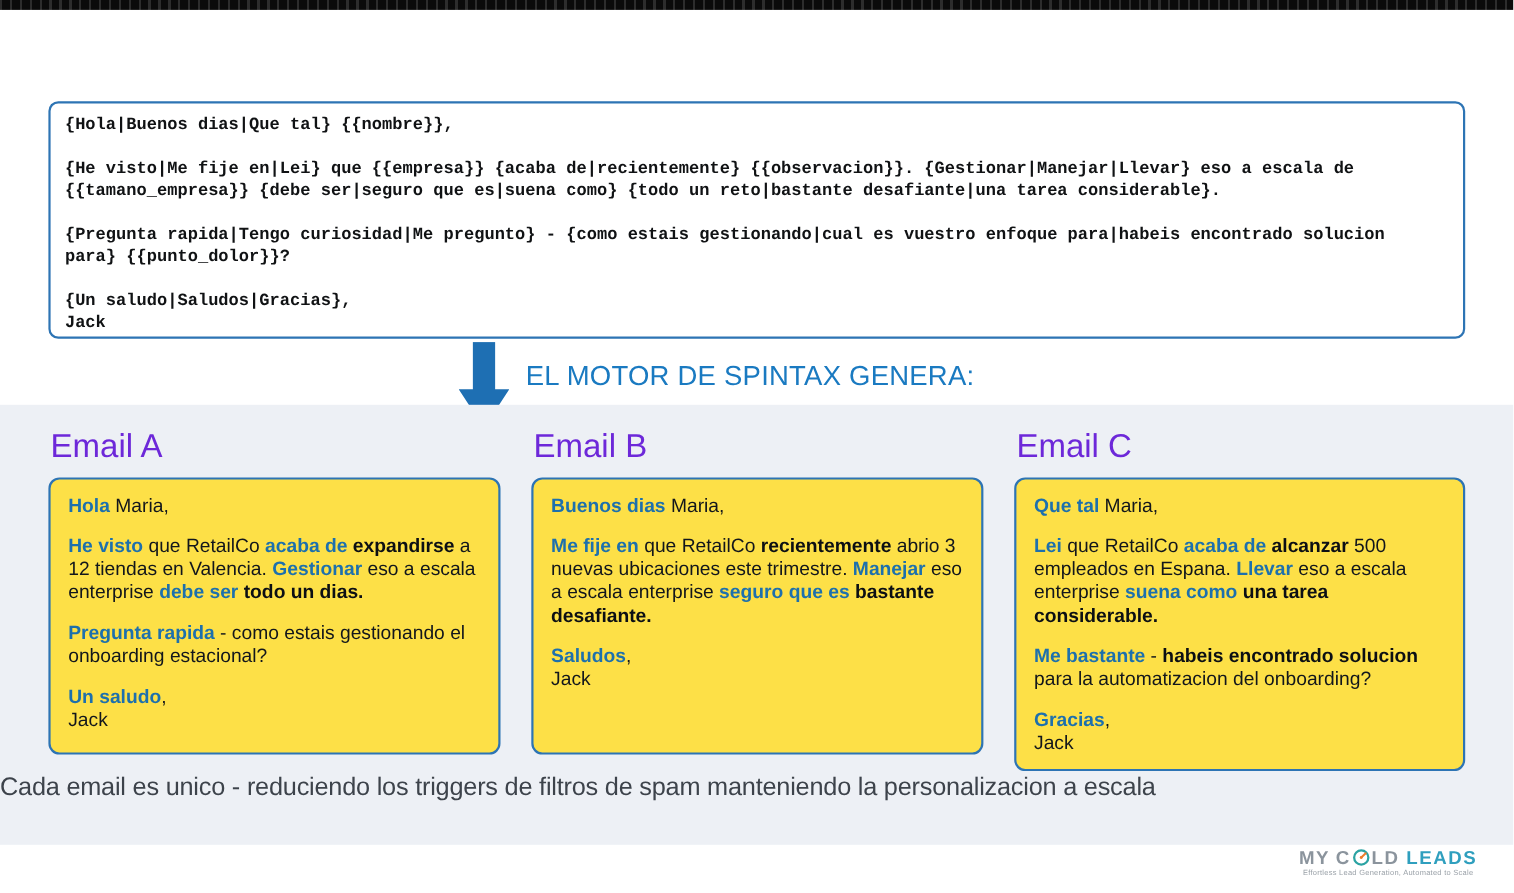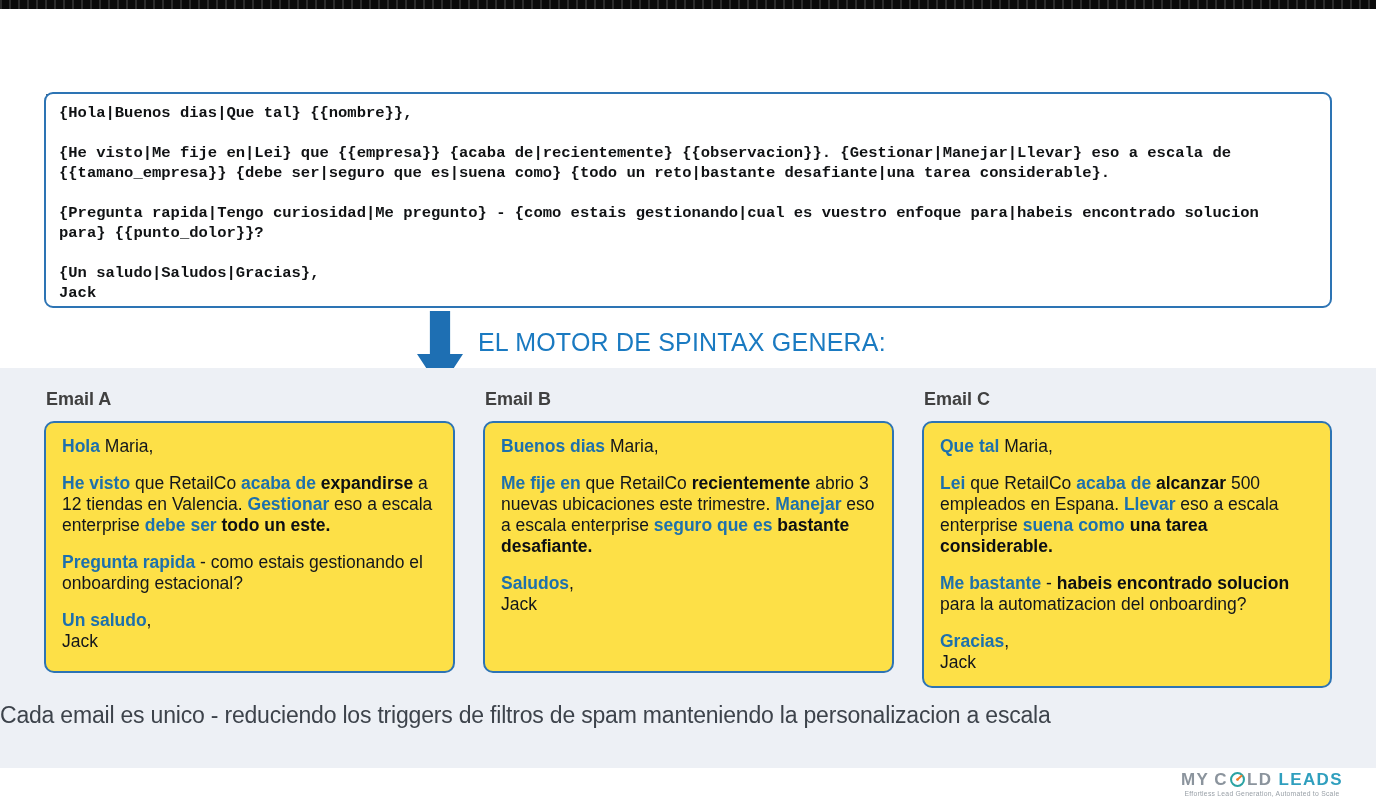--- a/index.html
+++ b/index.html
@@ -38,21 +38,21 @@
   }
   .lower-section{
     position:absolute;left:0;top:368px;width:1376px;height:400px;
     background:var(--section-bg,#edf0f5);
   }
   .email-col{position:absolute;top:389px;}
   .email-col.a{left:44px;width:411px;}
   .email-col.b{left:483px;width:411px;}
   .email-col.c{left:922px;width:410px;}
   .email-label{
-    font-size:18px;font-weight:bold;color:#404040;margin:0 0 11px 2px;
+    font-size:30px;font-weight:normal;color:#6d28d9;margin:0 0 11px 2px;
   }
   .email-card{
     background:#fde047;border:2px solid var(--border-blue,#2d74b4);border-radius:10px;
     padding:13px 16px;min-height:252px;box-sizing:border-box;
   }
   .email-card p{
     margin:0 0 16px;font-size:17.5px;line-height:21px;
     color:var(--body-text,#12161c);white-space:pre-line;
   }
   .email-card p:last-child{margin-bottom:0;}
@@ -101,21 +101,21 @@
 
   <div class="flow-arrow"></div>
   <div class="generator-heading">EL MOTOR DE SPINTAX GENERA:</div>
 
   <div class="lower-section"></div>
 
   <div class="email-col a">
     <div class="email-label">Email A</div>
     <div class="email-card">
         <p><span class="b">Hola</span><span class="n"> Maria,</span></p>
-        <p><span class="b">He visto</span><span class="n"> que RetailCo </span><span class="b">acaba de</span><span class="n"> </span><span class="k">expandirse</span><span class="n"> a 12 tiendas en Valencia. </span><span class="b">Gestionar</span><span class="n"> eso a escala enterprise </span><span class="b">debe ser</span><span class="n"> </span><span class="k">todo un este.</span></p>
+        <p><span class="b">He visto</span><span class="n"> que RetailCo </span><span class="b">acaba de</span><span class="n"> </span><span class="k">expandirse</span><span class="n"> a 12 tiendas en Valencia. </span><span class="b">Gestionar</span><span class="n"> eso a escala enterprise </span><span class="b">debe ser</span><span class="n"> </span><span class="k">todo un dias.</span></p>
         <p><span class="b">Pregunta rapida</span><span class="n"> - como estais gestionando el onboarding estacional?</span></p>
         <p><span class="b">Un saludo</span><span class="n">,
 Jack</span></p>
       </div>
   </div>
 
   <div class="email-col b">
     <div class="email-label">Email B</div>
     <div class="email-card">
         <p><span class="b">Buenos dias</span><span class="n"> Maria,</span></p>

